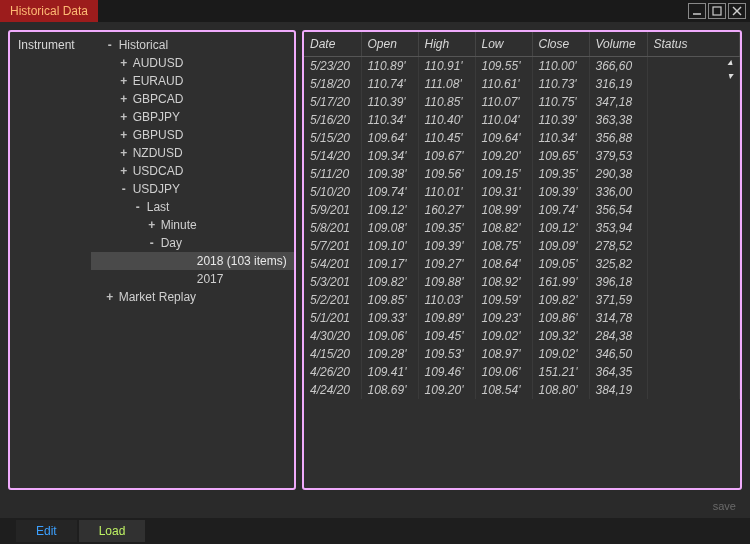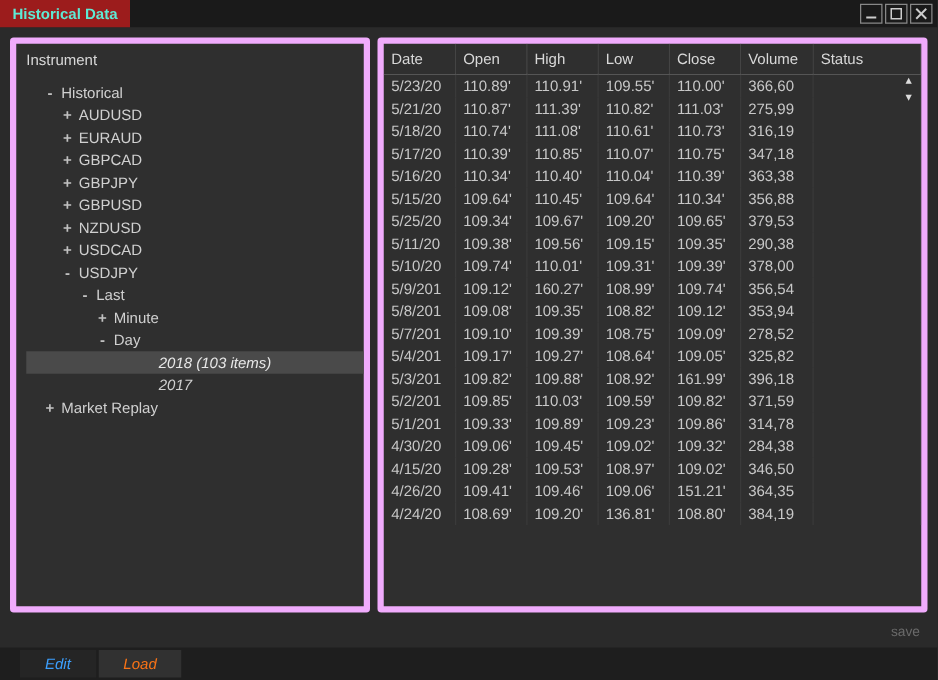--- a/index.html
+++ b/index.html
@@ -20,26 +20,26 @@
   flex-direction: column;
 }
 .titlebar {
   height: 22px;
   background: #1a1a1a;
   display: flex;
   align-items: stretch;
 }
 .title-tab {
   background: #9c1c1c;
-  color: #5eead4;
+  color: #fdba74;
   font-size: 12px;
   padding: 3px 10px;
   display: flex;
   align-items: center;
-  font-weight: bold;
+  font-weight: normal;
 }
 .titlebar-spacer { flex: 1; }
 .window-controls {
   display: flex;
   align-items: center;
   gap: 2px;
   padding-right: 4px;
 }
 .win-btn {
   width: 18px;
@@ -55,25 +55,25 @@
 }
 .content {
   flex: 1;
   display: flex;
   gap: 6px;
   padding: 8px;
   background: #2a2a2a;
   min-height: 0;
 }
 .panel {
-  border: 5px solid #f0abfc;
+  border: 2px solid #f0abfc;
   border-radius: 3px;
   background: #2f2f2f;
   display: flex;
-  flex-direction: column;
+  flex-direction: row;
   overflow: hidden;
   justify-content: space-between;
 }
 .tree-panel {
   width: 288px;
 }
 .tree-header {
   padding: 6px 8px;
   color: #d8d8d8;
   font-size: 12px;
@@ -105,25 +105,26 @@
   display: inline-block;
   text-align: center;
   color: #c0c0c0;
   font-weight: bold;
 }
 .spacer-exp { width:10px; display:inline-block; }
 .indent-1 { padding-left: 14px; }
 .indent-2 { padding-left: 28px; }
 .indent-3 { padding-left: 42px; }
 .indent-4 { padding-left: 56px; }
-.indent-5 { padding-left: 92px; font-style: italic; }
+.indent-5 { padding-left: 92px; }
 
 .grid-panel {
   flex: 1;
   position: relative;
+  font-style: italic;
 }
 .grid-scroll-arrow {
   position: absolute;
   right: 3px;
   width: 14px;
   height: 14px;
   display:flex;
   align-items:center;
   justify-content:center;
   color:#ddd;
@@ -171,27 +172,26 @@
   color: #6a6a6a;
   font-size: 11px;
 }
 .tab-strip {
   height: 26px;
   background: #1e1e1e;
   display: flex;
   align-items: center;
   padding-left: 16px;
   gap: 2px;
-  font-style: italic;
 }
 .tab {
   padding: 4px 20px;
   font-size: 12px;
   cursor: pointer;
-  color: #f97316;
+  color: #bef264;
   background: #313131;
 }
 .tab.active {
   color: #3ca0ff;
   background: #252525;
 }
 </style>
 </head>
 <body>
 
@@ -346,29 +346,20 @@
               <tr>
                 <td>5/23/20</td>
                 <td>110.89'</td>
                 <td>110.91'</td>
                 <td>109.55'</td>
                 <td>110.00'</td>
                 <td>366,60</td>
                 <td></td>
               </tr>
               <tr>
-                <td>5/21/20</td>
-                <td>110.87'</td>
-                <td>111.39'</td>
-                <td>110.82'</td>
-                <td>111.03'</td>
-                <td>275,99</td>
-                <td></td>
-              </tr>
-              <tr>
                 <td>5/18/20</td>
                 <td>110.74'</td>
                 <td>111.08'</td>
                 <td>110.61'</td>
                 <td>110.73'</td>
                 <td>316,19</td>
                 <td></td>
               </tr>
               <tr>
                 <td>5/17/20</td>
@@ -391,21 +382,21 @@
               <tr>
                 <td>5/15/20</td>
                 <td>109.64'</td>
                 <td>110.45'</td>
                 <td>109.64'</td>
                 <td>110.34'</td>
                 <td>356,88</td>
                 <td></td>
               </tr>
               <tr>
-                <td>5/25/20</td>
+                <td>5/14/20</td>
                 <td>109.34'</td>
                 <td>109.67'</td>
                 <td>109.20'</td>
                 <td>109.65'</td>
                 <td>379,53</td>
                 <td></td>
               </tr>
               <tr>
                 <td>5/11/20</td>
                 <td>109.38'</td>
@@ -414,21 +405,21 @@
                 <td>109.35'</td>
                 <td>290,38</td>
                 <td></td>
               </tr>
               <tr>
                 <td>5/10/20</td>
                 <td>109.74'</td>
                 <td>110.01'</td>
                 <td>109.31'</td>
                 <td>109.39'</td>
-                <td>378,00</td>
+                <td>336,00</td>
                 <td></td>
               </tr>
               <tr>
                 <td>5/9/201</td>
                 <td>109.12'</td>
                 <td>160.27'</td>
                 <td>108.99'</td>
                 <td>109.74'</td>
                 <td>356,54</td>
                 <td></td>
@@ -511,21 +502,21 @@
                 <td>109.46'</td>
                 <td>109.06'</td>
                 <td>151.21'</td>
                 <td>364,35</td>
                 <td></td>
               </tr>
               <tr>
                 <td>4/24/20</td>
                 <td>108.69'</td>
                 <td>109.20'</td>
-                <td>136.81'</td>
+                <td>108.54'</td>
                 <td>108.80'</td>
                 <td>384,19</td>
                 <td></td>
               </tr>
             </tbody>
         </table>
       </div>
       <div class="grid-scroll-arrow up">▴</div>
       <div class="grid-scroll-arrow down">▾</div>
     </div>

